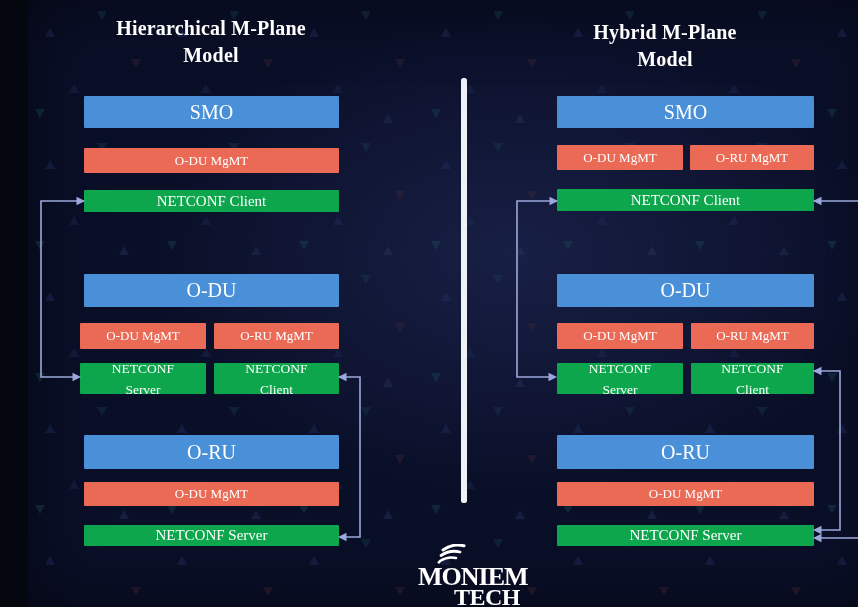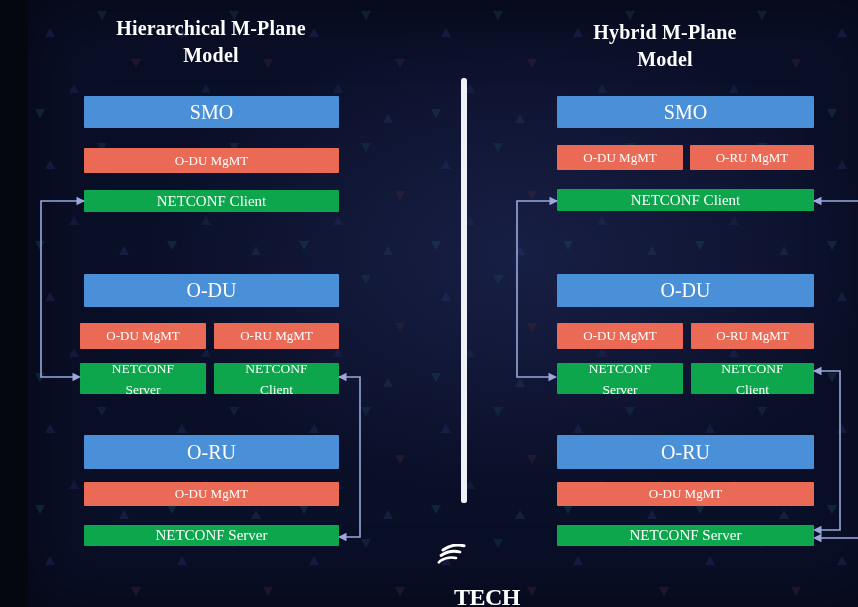--- a/index.html
+++ b/index.html
@@ -126,16 +126,17 @@
 
   <div class="logo">
     <svg width="34" height="20" viewBox="0 0 34 20">
       <g stroke="#FFFFFF" fill="none" stroke-linecap="round">
         <path d="M6,17 Q14,12 22,14" stroke-width="2.6"></path>
         <path d="M7,11.5 Q16,5.5 26,8" stroke-width="2.8"></path>
         <path d="M9,6 Q19,-1 30,1.8" stroke-width="3"></path>
       </g>
       <circle cx="5" cy="18.3" r="1.4" fill="#FFFFFF"></circle>
     </svg>
+    <div class="word1">MONIEM</div>
     <div class="word2">TECH</div>
   </div>
 
 </div>
 
 </body></html>

